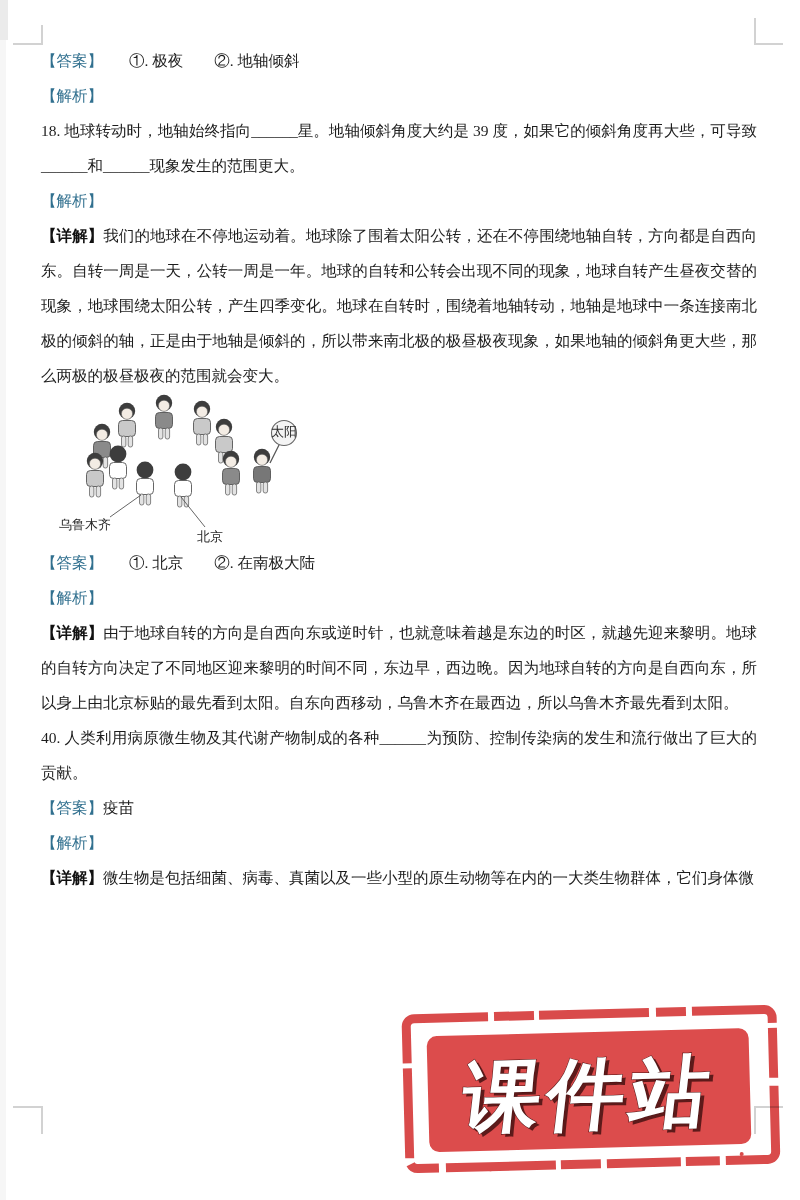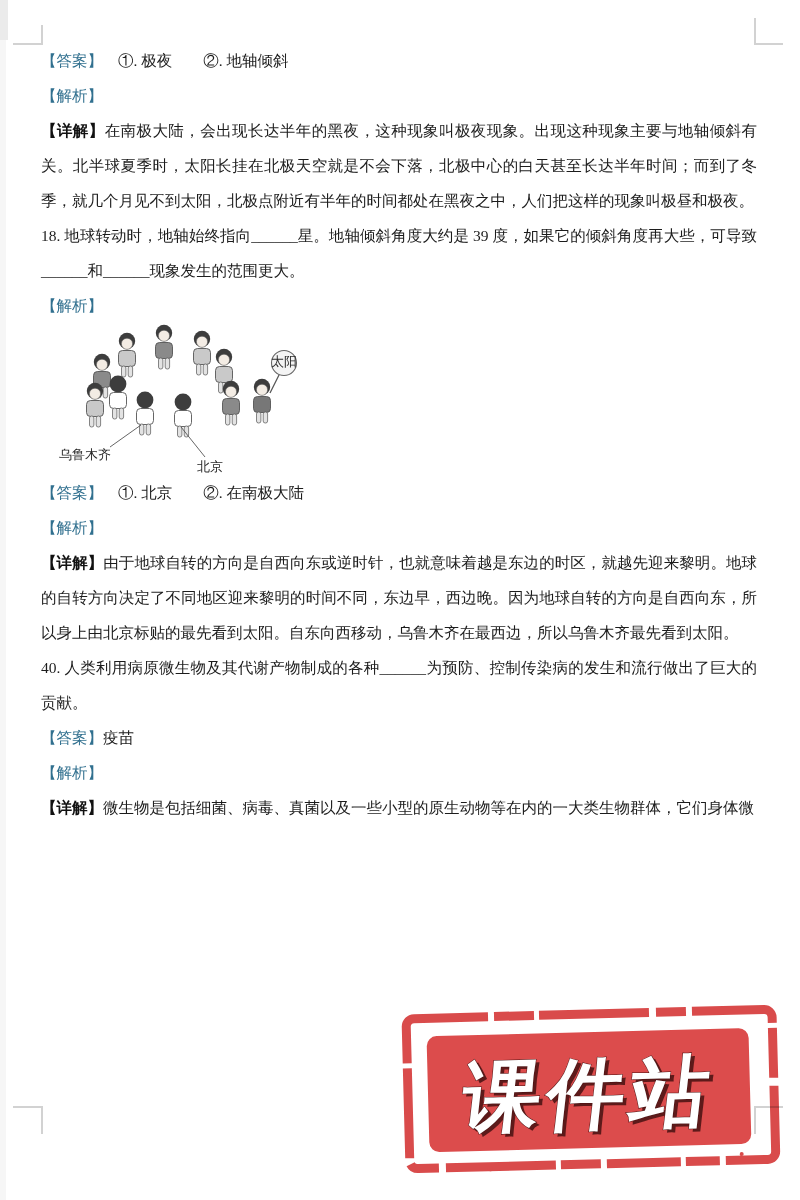--- a/index.html
+++ b/index.html
@@ -18,21 +18,21 @@
 
   .content{
     position:absolute;left:41px;top:43px;width:716px;
     font-size:15.5px;line-height:35px;color:#1c1c1c;
   }
   .content p{margin:0;padding:0;}
   .para{text-align:justify;}
   .lbl{color:#1c1c1c;}
   .blue{color:#31708f;}
   .detail-lbl{font-weight:bold;color:#111;}
-  .ans-items{margin-left:15px;}
+  .ans-items{margin-left:26px;}
 
   .figure-block{height:152px;position:relative;}
   .figure-block svg{position:absolute;left:14px;top:0;}
   .fig-label{font-family:"Liberation Sans", sans-serif;font-size:13px;fill:#2a2a2a;}
 
   .stamp{
     position:absolute;left:402px;top:1008px;width:380px;height:166px;
     mix-blend-mode:multiply;transform:rotate(-1.5deg);
   }
   .stamp-text{
@@ -51,27 +51,27 @@
 <div class="mark mark-br"></div>
 
 <div class="content">
 
   <p class="line">
     <span class="lbl blue">【答案】</span><span class="ans-items">①. 极夜　　②. 地轴倾斜</span>
   </p>
   <p class="line">
     <span class="lbl blue">【解析】</span>
   </p>
-  <p class="para">
-    <span class="detail-lbl">【详解】</span><span>在南极大陆，会出现长达半年的黑夜，这种现象叫极夜现象。出现这种现象主要与地轴倾斜有关。北半球夏季时，太阳长挂在北极天空就是不会下落，北极中心的白天甚至长达半年时间；而到了冬季，就几个月见不到太阳，北极点附近有半年的时间都处在黑夜之中，人们把这样的现象叫极昼和极夜。</span>
-  </p>
 
   <p class="para">18. 地球转动时，地轴始终指向______星。地轴倾斜角度大约是 39 度，如果它的倾斜角度再大些，可导致______和______现象发生的范围更大。</p>
   <p class="line">
     <span class="lbl blue">【解析】</span>
+  </p>
+  <p class="para">
+    <span class="detail-lbl">【详解】</span><span>我们的地球在不停地运动着。地球除了围着太阳公转，还在不停围绕地轴自转，方向都是自西向东。自转一周是一天，公转一周是一年。地球的自转和公转会出现不同的现象，地球自转产生昼夜交替的现象，地球围绕太阳公转，产生四季变化。地球在自转时，围绕着地轴转动，地轴是地球中一条连接南北极的倾斜的轴，正是由于地轴是倾斜的，所以带来南北极的极昼极夜现象，如果地轴的倾斜角更大些，那么两极的极昼极夜的范围就会变大。</span>
   </p>
 
 
   <div class="figure-block">
     <svg width="300" height="156" viewBox="0 0 300 156">
       <defs>
         <g id="kid-front">
           <circle cx="0" cy="-16" r="8.2" fill="#3d3d3d"></circle>
           <circle cx="0" cy="-13.2" r="5.6" fill="#f3ece4" stroke="#5a5a5a" stroke-width="0.6"></circle>
           <rect x="-8.5" y="-6.5" width="17" height="16" rx="4" fill="currentColor" stroke="#555" stroke-width="0.9"></rect>

